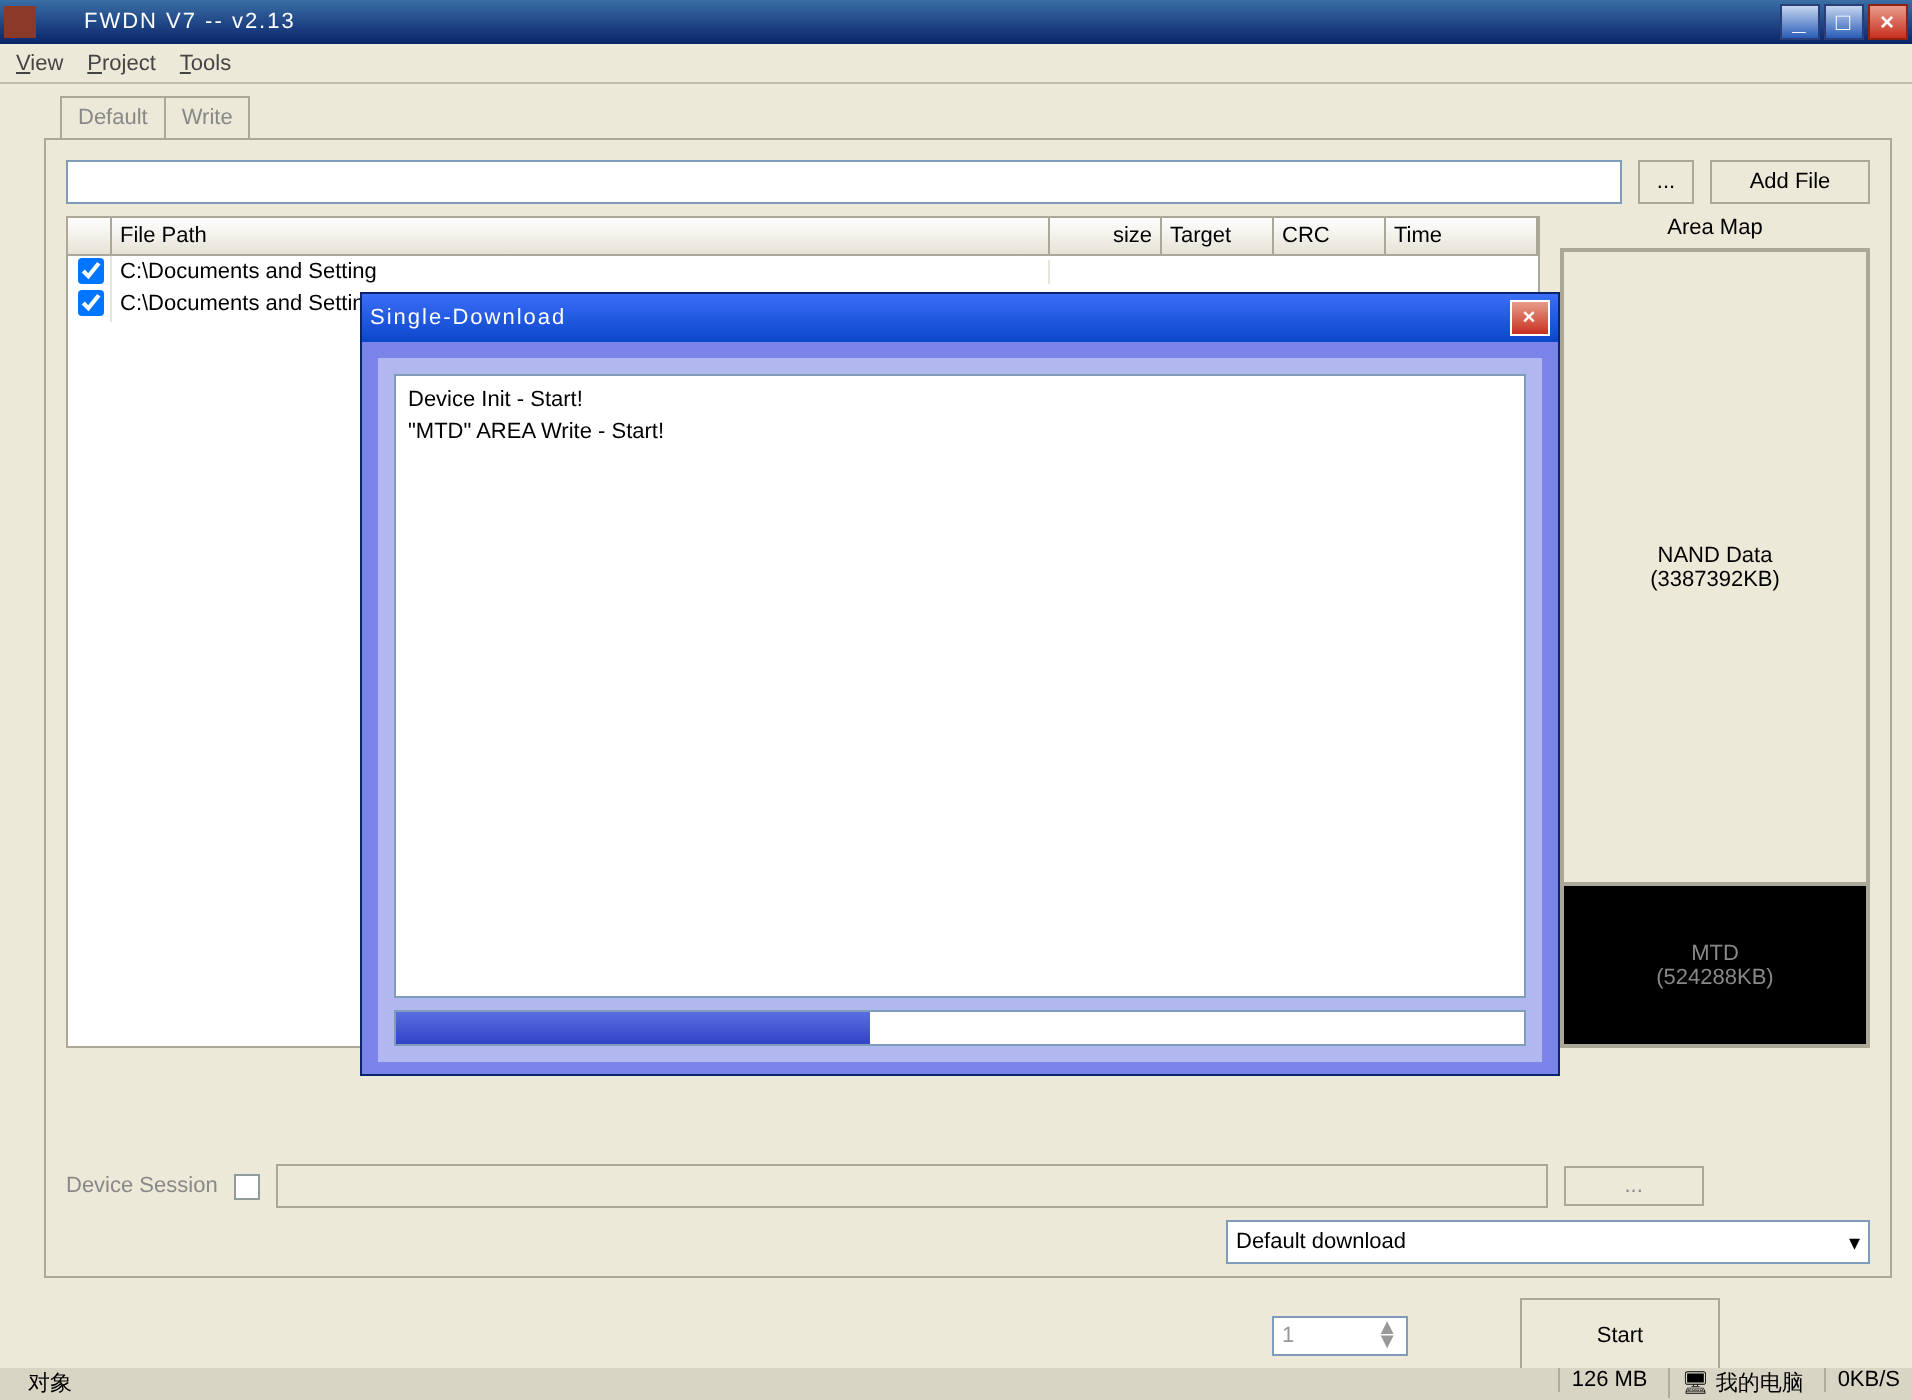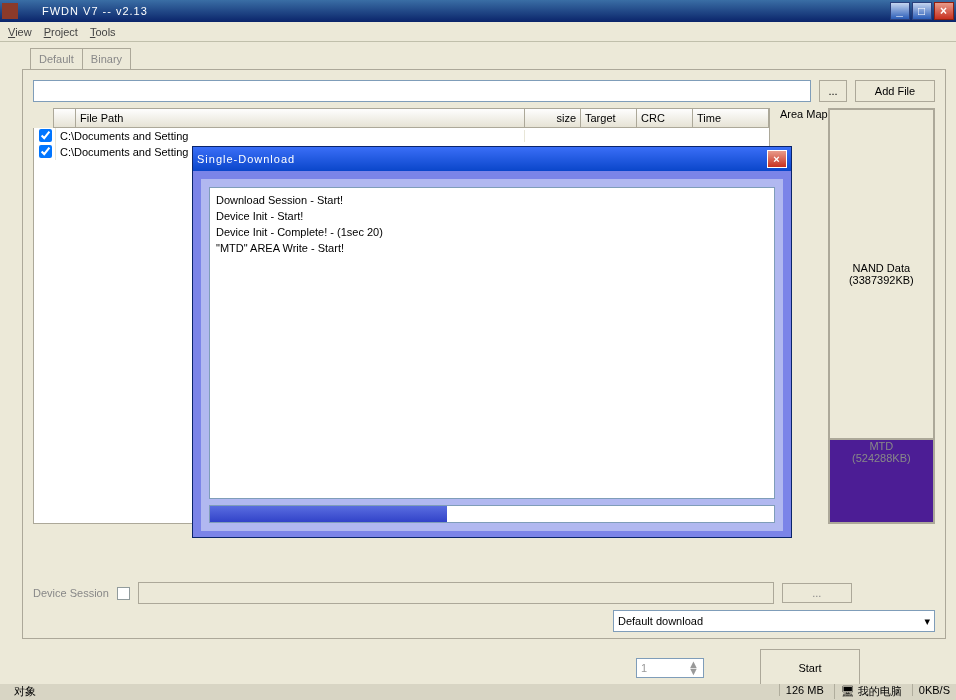--- a/index.html
+++ b/index.html
@@ -30,39 +30,39 @@
 .panel { border:1px solid #aca899; background:#ece9d8; padding: 10px 10px 10px 10px; height: 570px; position:relative; }
 
 .top-row { display:flex; gap:8px; align-items:center; margin-bottom:6px; }
 .path-input { flex:1; height:22px; border:1px solid #7f9db9; background:#fff; }
 .sq-btn { width:28px; height:22px; border:1px solid #aca899; background:#ece9d8; display:flex;align-items:center;justify-content:center;}
 .addfile-btn { width:80px; height:22px; border:1px solid #aca899; background:#ece9d8;}
 
 
 .table-wrap { display:flex; gap:10px; }
 .table-box { flex:1; }
-.thead { display:flex; background: linear-gradient(#fefefe,#e6e3d5); border:1px solid #aca899; height:20px;margin-left:20px; }
+.thead { display:flex; background: linear-gradient(#fefefe,#e6e3d5); border:1px solid #aca899; height:20px; }
 .thead .cell { border-right:1px solid #aca899; padding:2px 4px; display:flex; align-items:center; }
 .th-chk { width:22px; }
 .th-file { flex:1; }
 .th-size { width:56px; text-align:right; justify-content:flex-end;}
 .th-target{ width:56px; }
 .th-crc{ width:56px; }
 .th-time{ width:76px; border-right:none;}
 .tbody { border:1px solid #aca899; border-top:none; height:396px; background:#fff; }
 .trow { display:flex; height:16px; align-items:center; }
 .trow .cell { border-right:1px solid #e8e6d8; padding:0 4px; white-space:nowrap; overflow:hidden;}
 .trow .th-chk input { margin:1px; }
 
 
-.area-map { width:155px; display:flex; flex-direction:row; }
+.area-map { width:155px; display:flex; flex-direction:column; }
 .area-map-title { text-align:center; padding-bottom:4px;}
 .area-box { flex:1; border:2px solid #aca899; display:flex; flex-direction:column; }
 .nand-part { flex:4; display:flex; flex-direction:column; align-items:center; justify-content:center; text-align:center; border-bottom:2px solid #aca899;}
-.mtd-part { flex:1; display:flex; flex-direction:column; align-items:center; color:#888; background:#4c1d95;}
+.mtd-part { flex:1; display:flex; flex-direction:column; align-items:center; justify-content:center; color:#888; background:#000000;}
 
 
 .bottom-panel-row { position:absolute; bottom:34px; left:10px; right:10px; display:flex; align-items:center; gap:8px;}
 .device-config { color:#888; }
 .checkbox-empty{ width:13px;height:13px;border:1px solid #919b9c; background:#fff; display:inline-block;vertical-align:middle;}
 .dc-box{ border:1px solid #aca899; height:22px; width:636px; }
 .dots-btn{ width:70px; height:20px; border:1px solid #aca899; background:#ece9d8; color:#888;}
 
 .download-mode { position:absolute; bottom:6px; left:590px; right:10px; height:22px; border:1px solid #7f9db9; background:#fff; display:flex; align-items:center; padding:0 4px;}
 .download-mode .arrow{ margin-left:auto; }
@@ -74,21 +74,21 @@
 .start-btn { width:100px; height:38px; border:1px solid #aca899; background:#ece9d8;}
 
 .savelog-row{ padding-left:616px; margin-top:6px; display:flex; align-items:center; gap:4px;}
 .savelog-row input{ }
 
 
 .statusbar { position:absolute; bottom:0; left:0; right:0; height:16px; background:#d8d5c4; display:flex; align-items:flex-start; font-size:11px; gap:4px;}
 .statusbar .seg{ padding:0 6px; border-left:1px solid #b0ad9d;}
 
 
-.modal { position:absolute; left:192px; top:146px; width:600px; height:392px; border:1px solid #0a246a; background:#7b84e8; }
+.modal { position:absolute; left:180px; top:146px; width:600px; height:392px; border:1px solid #0a246a; background:#7b84e8; }
 .modal-title { height:24px; background: linear-gradient(to bottom,#3a6ef7,#0a46ca); display:flex; align-items:center; padding:0 4px; color:#fff; font-family:"Courier New",monospace; font-size:13px; letter-spacing:1px;}
 .modal-title .close { margin-left:auto; width:20px; height:18px; background: linear-gradient(#e89b8a,#c83020); border:1px solid #fff; display:flex; align-items:center; justify-content:center; font-weight:bold;}
 .modal-body { margin:8px; background:#b1b8f0; padding:8px; height: 352px; display:flex; flex-direction:column; }
 .log-box { flex:1; background:#fff; border:1px solid #7f9db9; padding:4px 6px; font-size:11px; line-height:16px; overflow:hidden; }
 .prog-wrap{ height:18px; background:#fff; border:1px solid #7f9db9; margin-top:6px; position:relative;}
 .prog-bar{ height:100%; width:42%; background: linear-gradient(to bottom,#5a6de0,#3243c8);}
 </style>
 </head>
 <body>
 
@@ -106,21 +106,21 @@
   <span><u>V</u>iew</span>
   <span><u>P</u>roject</span>
   <span><u>T</u>ools</span>
 </div>
 
 <div class="workarea">
   <div class="left-strip"></div>
 
   <div class="tabs">
     <div class="tab inactive">Default</div>
-    <div class="tab inactive">Binary</div>
+    <div class="tab inactive">Write</div>
   </div>
 
   <div class="panel">
 
     <div class="top-row">
       <div class="path-input"></div>
       <button class="sq-btn">...</button>
       <button class="addfile-btn">Add File</button>
     </div>
 
@@ -207,22 +207,20 @@
   <span class="seg">0KB/S</span>
 </div>
 
 <div class="modal">
   <div class="modal-title">
     <span>Single-Download</span>
     <div class="close">×</div>
   </div>
   <div class="modal-body">
     <div class="log-box">
-      <div>Download Session - Start!</div>
       <div>Device Init - Start!</div>
-      <div>Device Init - Complete! - (1sec 20)</div>
       <div>"MTD" AREA Write - Start!</div>
     </div>
     <div class="prog-wrap">
       <div class="prog-bar"></div>
     </div>
   </div>
 </div>
 
 </body></html>

